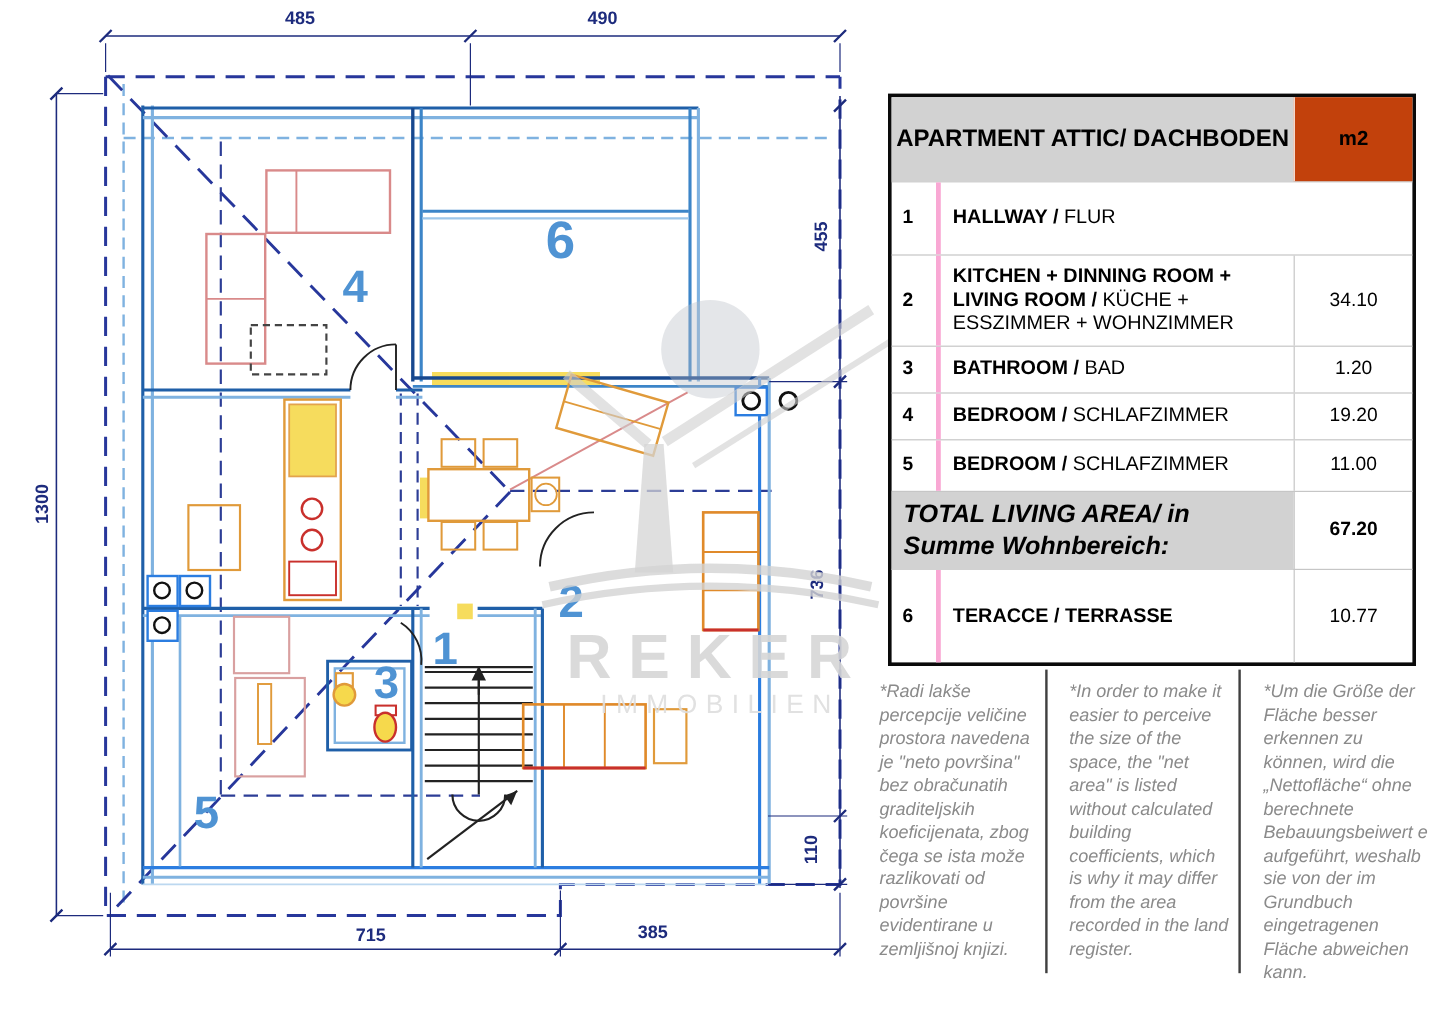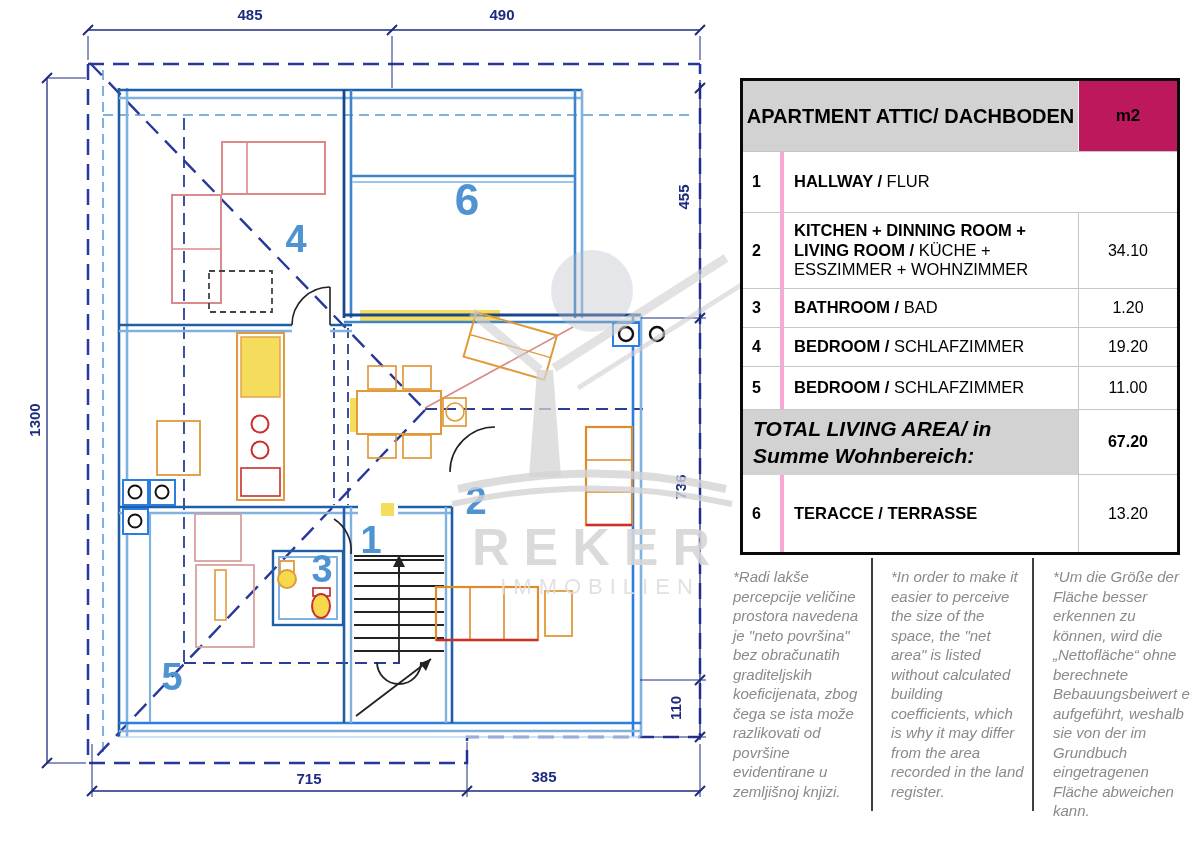--- a/index.html
+++ b/index.html
@@ -14,21 +14,21 @@
   .t-row.first{border-top:none;}
   .h-header{height:70px}.h-r1{height:60px}.h-r2{height:75px}.h-r3{height:38px}
   .h-r4{height:38px}.h-r5{height:42px}.h-total{height:64px}.h-ter{height:77px}
   .cell{display:flex;align-items:center;}
   .c-num{padding-left:9px;font-weight:bold;font-size:16px;}
   .c-label{padding:5px 8px 5px 10px;font-size:16.5px;line-height:1.18;border-left:4px solid #f9a8d4;}
   .c-label .b{font-weight:bold;}
   .c-val{justify-content:center;font-size:16px;border-left:1px solid #c6c6c6;}
   .c-title{flex-direction:row;justify-content:center;text-align:center;
            font-weight:bold;font-size:20px;line-height:1.3;background:#d2d2d2;}
-  .c-unit{background:#be185d;font-weight:bold;font-size:17px;justify-content:center;border-left:1px solid #fdfdfd;}
+  .c-unit{background:#c2410c;font-weight:bold;font-size:17px;justify-content:center;border-left:1px solid #fdfdfd;}
   .c-total{background:#d2d2d2;font-weight:bold;font-style:italic;font-size:21px;
            padding:5px 8px 5px 10px;line-height:1.3;}
   .c-tval{font-weight:bold;}
 
   
   .note{position:absolute;top:567px;font-style:italic;font-size:15px;line-height:1.3;color:#8a8a8a;}
   .note-sep{position:absolute;top:558px;width:2px;height:253px;background:#3f3f3f;}
 </style>
 </head>
 <body>
@@ -293,21 +293,21 @@
     <div class="t-row two h-total">
       <div class="cell c-total">TOTAL LIVING AREA/ in Summe Wohnbereich:</div>
       <div class="cell c-val c-tval">67.20</div>
     </div>
 
     <div class="t-row h-ter">
       <div class="cell c-num">6</div>
       <div class="cell c-label">
         <span class="b">TERACCE / TERRASSE</span>
       </div>
-      <div class="cell c-val">13.20</div>
+      <div class="cell c-val">10.77</div>
     </div>
   </div>
 
   <div class="note" style="left:733px;width:131px">*Radi lakše percepcije veličine prostora navedena je "neto površina" bez obračunatih graditeljskih koeficijenata, zbog čega se ista može razlikovati od površine evidentirane u zemljišnoj knjizi.</div>
   <div class="note-sep" style="left:871px"></div>
   <div class="note" style="left:891px;width:133px">*In order to make it easier to perceive the size of the space, the "net area" is listed without calculated building coefficients, which is why it may differ from the area recorded in the land register.</div>
   <div class="note-sep" style="left:1032px"></div>
   <div class="note" style="left:1053px;width:138px">*Um die Größe der Fläche besser erkennen zu können, wird die „Nettofläche“ ohne berechnete Bebauungsbeiwert e aufgeführt, weshalb sie von der im Grundbuch eingetragenen Fläche abweichen kann.</div>
 
 </div>

